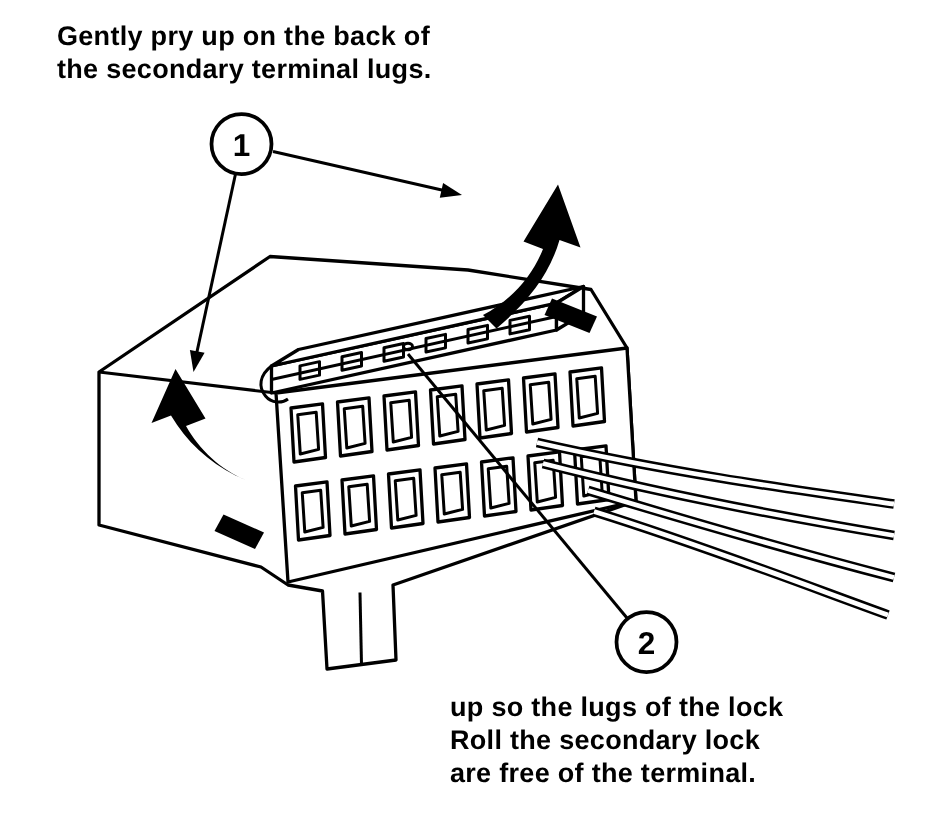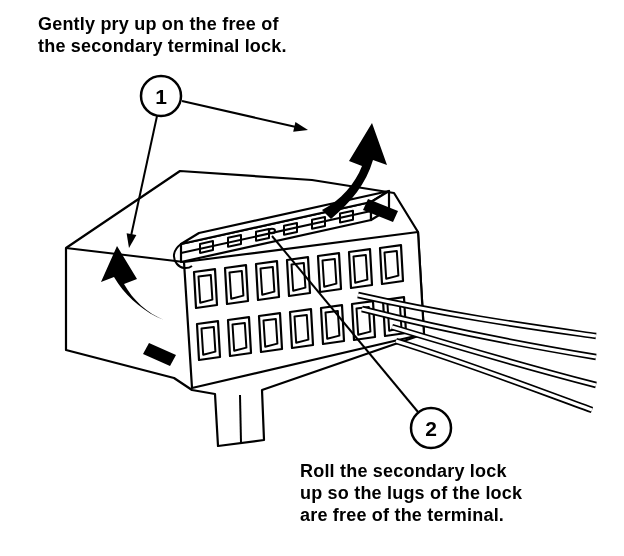--- a/index.html
+++ b/index.html
@@ -21,22 +21,22 @@
   .leader  { fill:none; stroke:#000; stroke-width:2; }
   .callout-circle { fill:#fff; stroke:#000; stroke-width:2.5; }
   .callout-num { font-family:"Liberation Sans", sans-serif; font-size:21px; font-weight:bold; fill:#000; text-anchor:middle; }
 </style>
 </head>
 <body>
 
 <div class="canvas">
 
   <div class="note note-top">
-    <div>Gently pry up on the free of</div>
-    <div>the secondary terminal lock.</div>
+    <div>Gently pry up on the back of</div>
+    <div>the secondary terminal lugs.</div>
   </div>
 
   <svg class="illustration" width="624" height="556" viewBox="0 0 624 556">
 
     <defs>
       <g id="cav">
         <path class="ln" d="M0 0 L21 -2.8 L23 33 L2 36 Z"></path>
         <path class="ln-thin" d="M4.5 4.5 L16.8 2.9 L18.4 27.6 L6.2 30.7 Z"></path>
       </g>
     </defs>
@@ -116,18 +116,18 @@
       <circle class="callout-circle" cx="161" cy="96" r="20"></circle>
       <text class="callout-num" x="161" y="104">1</text>
     </g>
     <g>
       <circle class="callout-circle" cx="431" cy="428" r="20"></circle>
       <text class="callout-num" x="431" y="436">2</text>
     </g>
   </svg>
 
   <div class="note note-bottom">
+    <div>up so the lugs of the lock</div>
     <div>Roll the secondary lock</div>
-    <div>up so the lugs of the lock</div>
     <div>are free of the terminal.</div>
   </div>
 
 </div>
 
 </body></html>

